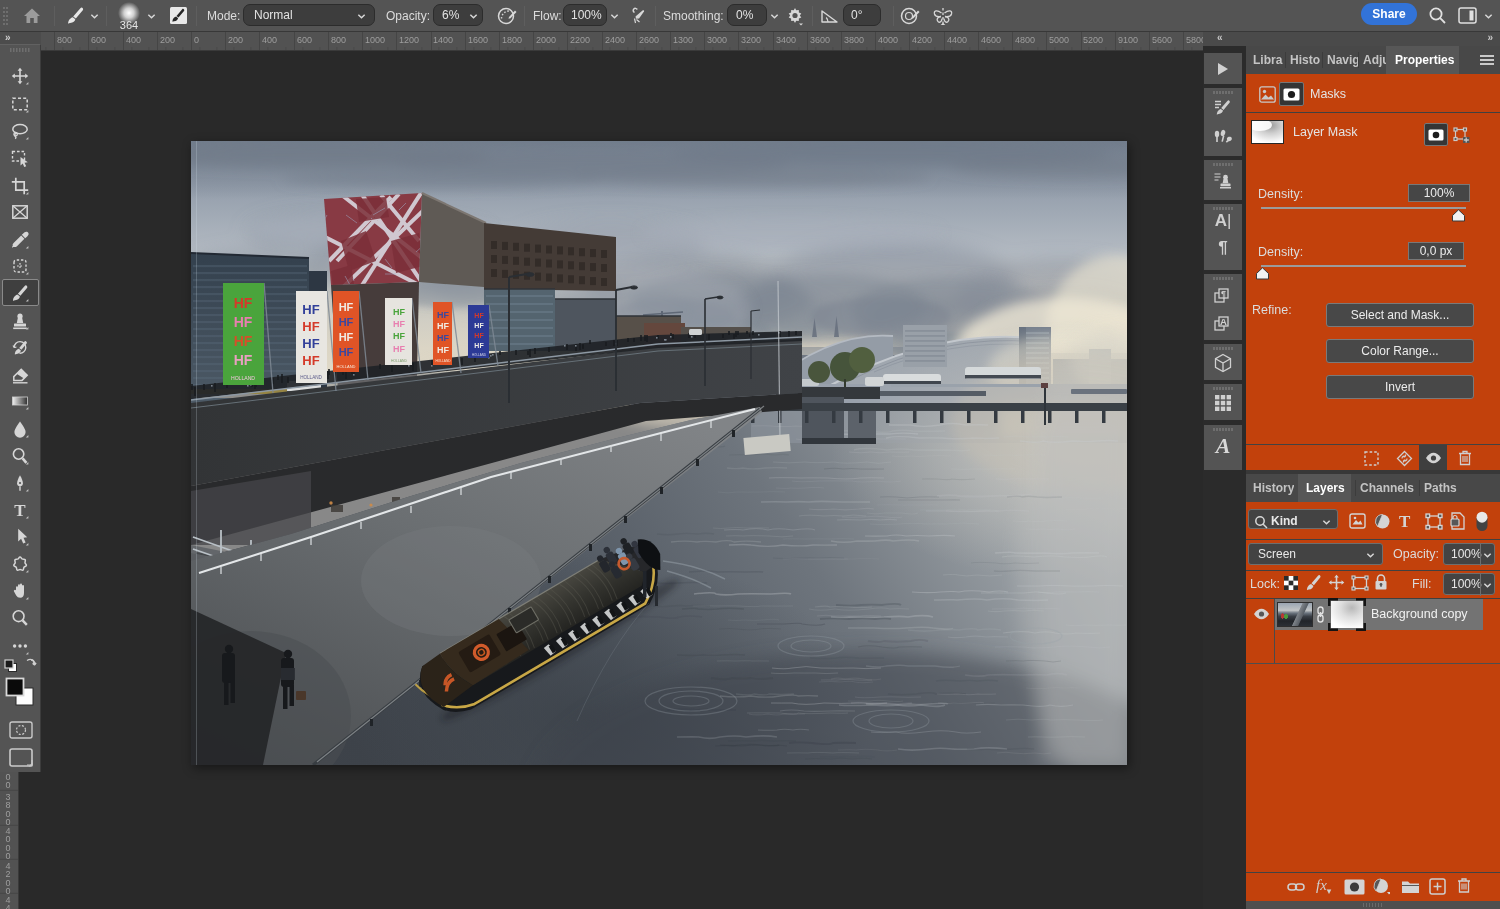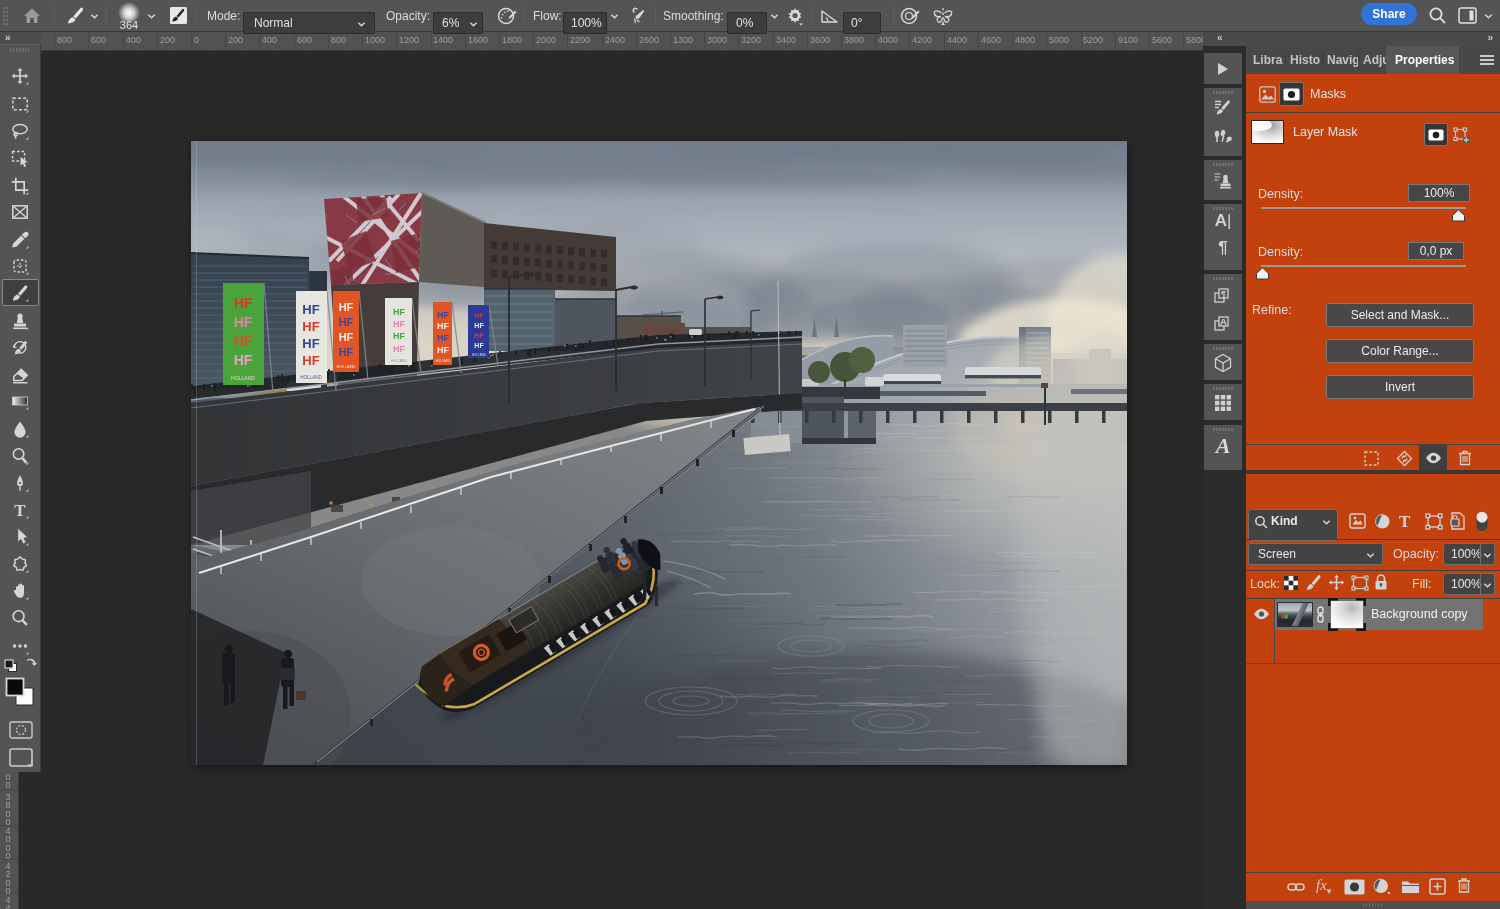--- a/index.html
+++ b/index.html
@@ -2,21 +2,21 @@
 <html><head>
 <meta charset="utf-8">
 <style>
 *{margin:0;padding:0;box-sizing:border-box}
 html,body{width:1500px;height:909px;overflow:hidden}
 body{position:relative;background:#2b2b2b;font-family:"Liberation Sans",sans-serif;-webkit-font-smoothing:antialiased}
 .abs{position:absolute}
 .txt{color:#dcdcdc;font-size:12px}
 .sep{position:absolute;top:6px;width:1px;height:20px;background:#454545;border-right:1px solid #5e5e5e}
 .chev{position:absolute;width:9px;height:9px}
-.dd{position:absolute;height:22px;top:12px;background:#3d3d3d;border:1px solid #2c2c2c;border-radius:2px;color:#e2e2e2;font-size:12px;line-height:20px}
+.dd{position:absolute;height:22px;top:4px;background:#3d3d3d;border:1px solid #2c2c2c;border-radius:7px;color:#e2e2e2;font-size:12px;line-height:20px}
 svg{display:block}
 .thumbphoto{background:radial-gradient(2.5px 4px at 4.5px 13px,#b53a35 70%,rgba(0,0,0,0) 71%),radial-gradient(2.5px 4px at 8px 13.5px,#4a9a3c 70%,rgba(0,0,0,0) 71%),linear-gradient(115deg,rgba(0,0,0,0) 0 54%,#7d8288 56%,#595f66 68%,rgba(0,0,0,0) 70%),linear-gradient(180deg,#9aa5b2 0%,#c2c5c6 32%,#6a737e 44%,#3a3f46 58%,#22252a 78%,#2b2f35 100%)}
 </style>
 </head>
 <body>
 
 <div class="abs" style="left:0;top:32px;width:1203px;height:877px;background:#292929"></div>
 
 <div class="abs" id="photo" style="left:191px;top:141px;width:936px;height:624px;background:#888;box-shadow:2px 3px 10px rgba(0,0,0,.45)">
 <svg width="936" height="624" viewBox="0 0 936 624">
@@ -1362,22 +1362,32 @@
         <path d="M1 6 C3.5 2.2 6 0.8 8.5 0.8 C11 0.8 13.5 2.2 16 6 C13.5 9.8 11 11.2 8.5 11.2 C6 11.2 3.5 9.8 1 6 Z" fill="#d4d4d4"></path>
         <circle cx="8.5" cy="6" r="2.6" fill="#3f3f3f"></circle>
       </svg>
   <svg class="abs" style="left:212px;top:5px" width="14" height="16" viewBox="0 0 14 16">
         <path d="M1 3.5 L13 3.5 M5 3 L5 1.5 L9 1.5 L9 3 M2.5 3.5 L2.5 14.5 L11.5 14.5 L11.5 3.5" stroke="#cfcfcf" stroke-width="1.3" fill="none"></path>
         <path d="M5 6 L5 12 M7 6 L7 12 M9 6 L9 12" stroke="#cfcfcf" stroke-width="1.1"></path>
       </svg>
 </div>
 <div class="abs" style="left:0;top:438px;width:254px;height:4px;background:#383838"></div>
 
-
-<div class="ddl" style="left:2px;top:477px;width:90px;height:32px">
+<div class="tabbar" style="top:442px">
+  <div class="tab" style="left:7px">History</div>
+  <div style="position:absolute;left:52px;top:0;width:53px;height:28px;background:#575757"></div>
+  <div class="tab" style="left:60px;color:#fff">Layers</div>
+  <div class="tabsep" style="left:109px"></div>
+  <div class="tab" style="left:114px">Channels</div>
+      <div class="tabsep" style="left:173px"></div>
+  <div class="tab" style="left:178px">Paths</div>
+
+</div>
+
+<div class="ddl" style="left:2px;top:477px;width:90px;height:20px">
   <svg style="position:absolute;left:5px;top:5px" width="14" height="14" viewBox="0 0 14 14">
         <circle cx="6" cy="6" r="4.2" stroke="#d8d8d8" stroke-width="1.5" fill="none"></circle>
         <path d="M9.2 9.2 L13 13" stroke="#d8d8d8" stroke-width="1.5"></path>
       </svg>
   <span style="position:absolute;left:22px;top:4px;font-weight:bold">Kind</span>
   <svg class="chev" style="right:6px;top:8px" viewBox="0 0 10 10">
         <path d="M1.5 3 L5 6.5 L8.5 3" stroke="#d8d8d8" stroke-width="1.6" fill="none"></path>
       </svg>
 </div>
 <svg class="abs" style="left:103px;top:481px" width="17" height="16" viewBox="0 0 17 16">

